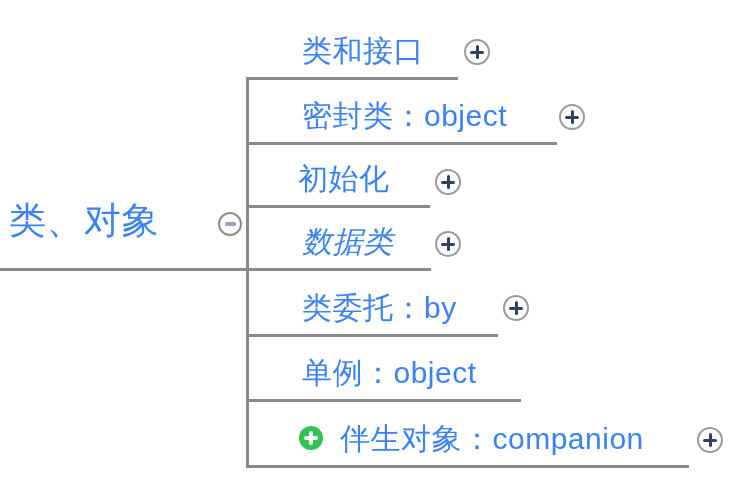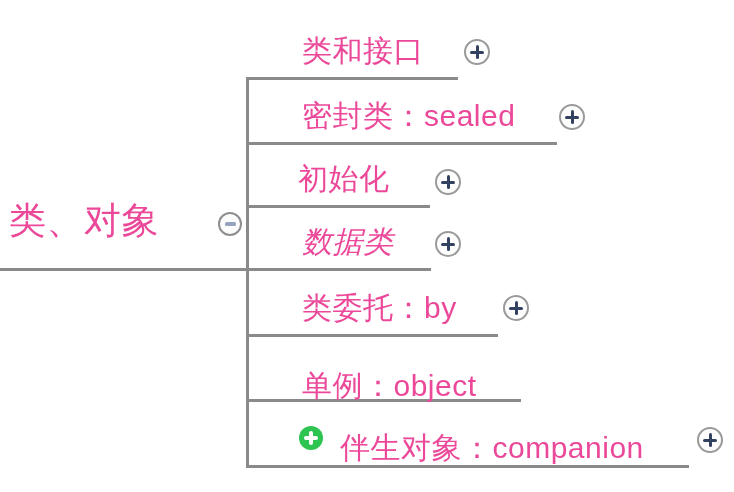--- a/index.html
+++ b/index.html
@@ -20,30 +20,30 @@
   .u2{left:246px;top:142px;width:311px;}
   .u3{left:246px;top:205px;width:184px;}
   .u4{left:246px;top:268px;width:185px;}
   .u5{left:246px;top:334px;width:252px;}
   .u6{left:246px;top:399px;width:275px;}
   .u7{left:246px;top:465px;width:443px;}
   
   .topic{
     position:absolute;height:42px;line-height:38px;
     font-size:30px;white-space:nowrap;letter-spacing:.5px;
-    color:#ec4899;cursor:default;
+    color:#3b82f6;cursor:default;
   }
   .root-topic{left:9px;top:198px;font-size:37px;line-height:46px;height:50px;}
   .t1{left:302px;top:32px;}
   .t2{left:302px;top:97px;}
   .t3{left:298px;top:160px;}
   .t4{left:302px;top:223px;font-style:italic;}
   .t5{left:302px;top:289px;}
-  .t6{left:302px;top:367px;}
-  .t7{left:340px;top:420px;margin-top:9px;}
+  .t6{left:302px;top:354px;}
+  .t7{left:340px;top:420px;}
   
   .plus-btn{
     position:absolute;width:26px;height:26px;box-sizing:border-box;
     border:2.5px solid #9a9a9a;border-radius:50%;background:#fdfdfd;
     padding:0;cursor:pointer;
   }
   .plus-btn .bar-h{position:absolute;left:4px;right:4px;top:50%;margin-top:-1.5px;height:3px;background:#32415f;border-radius:1.5px;}
   .plus-btn .bar-v{position:absolute;top:4px;bottom:4px;left:50%;margin-left:-1.5px;width:3px;background:#32415f;border-radius:1.5px;}
   .p1{left:464px;top:39px;}
   .p2{left:559px;top:104px;}
@@ -81,21 +81,21 @@
   <div class="line h-line u6"></div>
   <div class="line h-line u7"></div>
 
   <div class="topic root-topic">类、对象</div>
 
   <button class="minus-btn">
     <span class="bar-h"></span>
   </button>
 
   <div class="topic t1">类和接口</div>
-  <div class="topic t2">密封类：sealed</div>
+  <div class="topic t2">密封类：object</div>
   <div class="topic t3">初始化</div>
   <div class="topic t4">数据类</div>
   <div class="topic t5">类委托：by</div>
   <div class="topic t6">单例：object</div>
   <div class="topic t7">伴生对象：companion</div>
 
   <div class="task-icon">
     <span class="bar-h"></span>
     <span class="bar-v"></span>
   </div>

